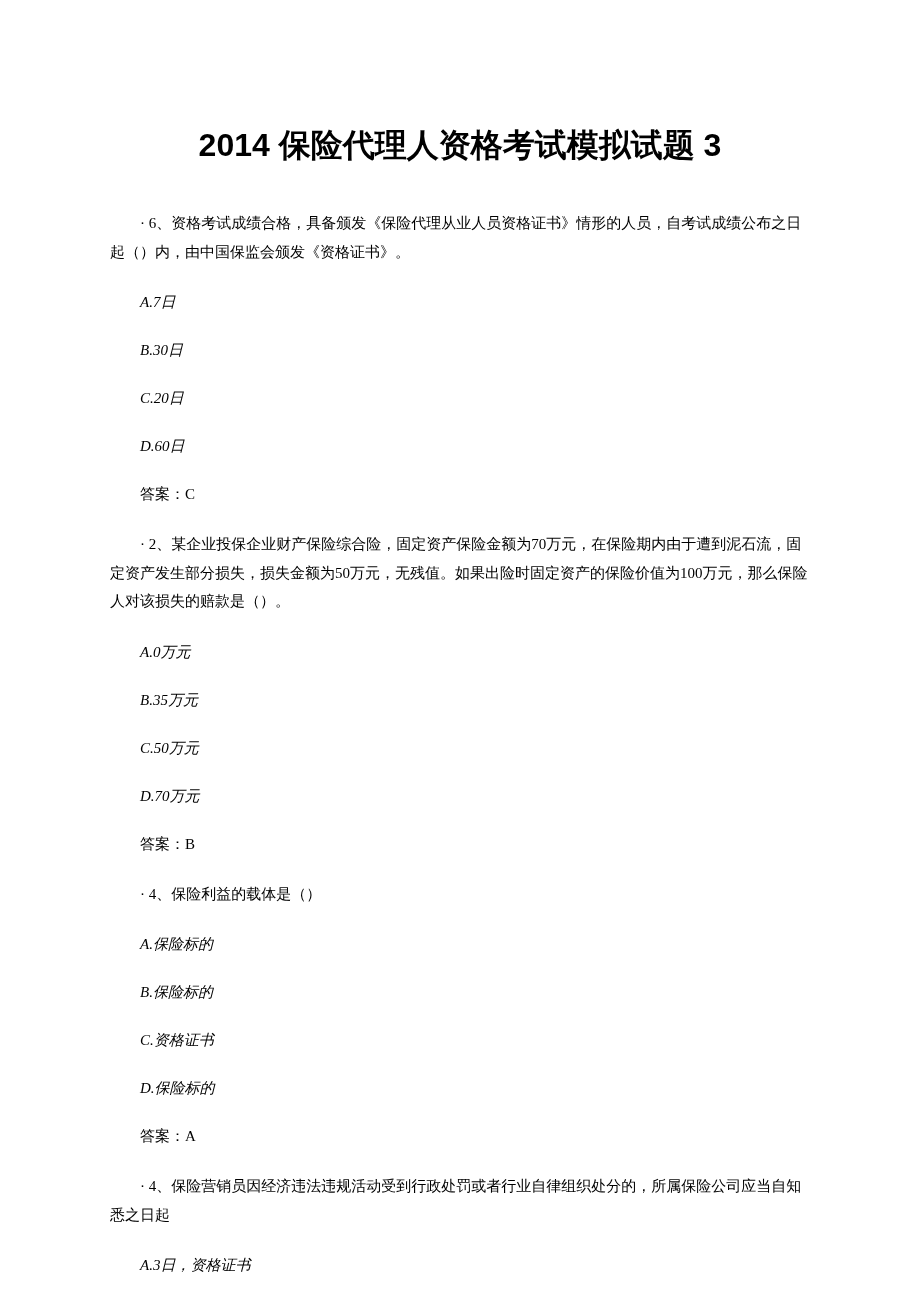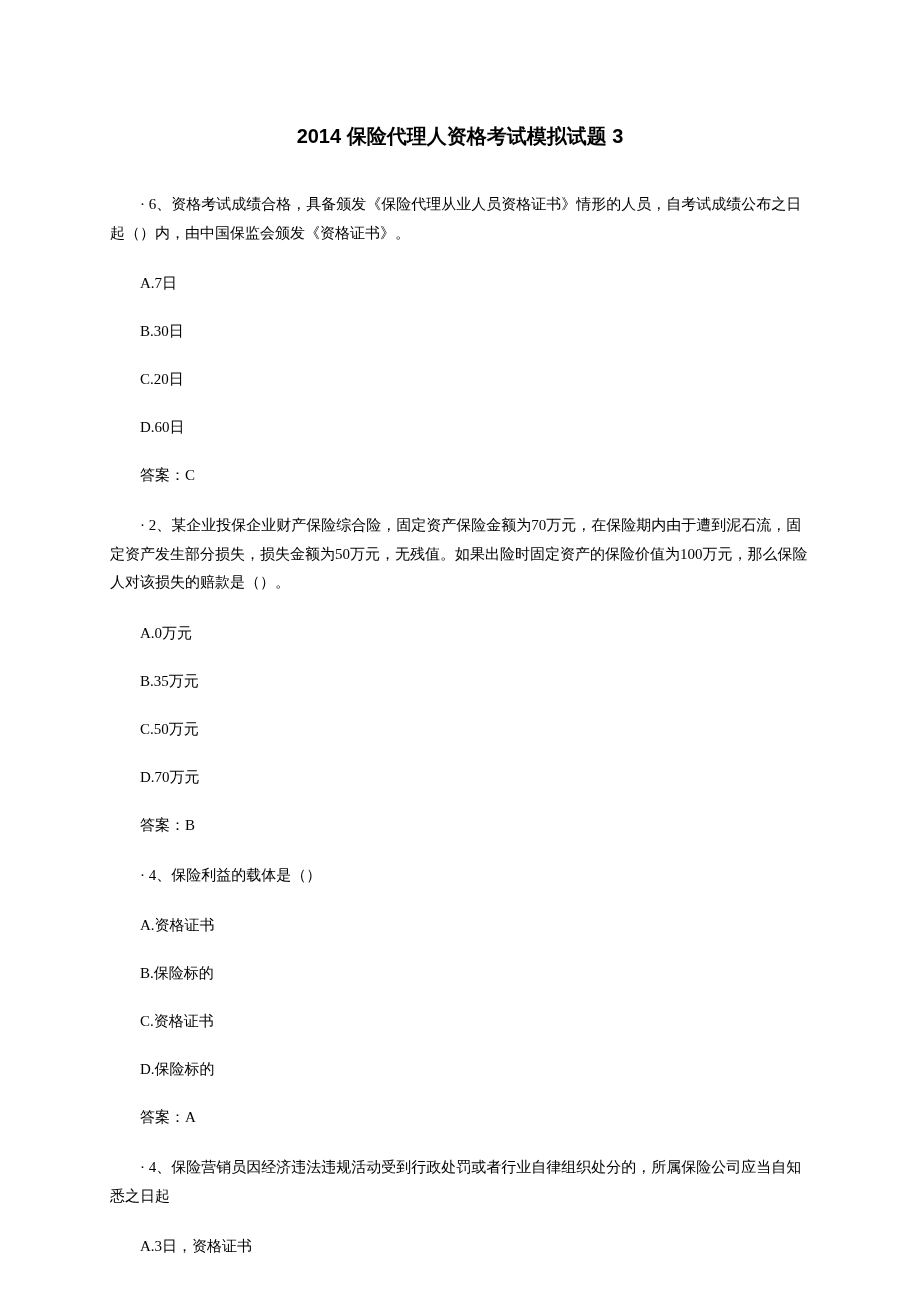--- a/index.html
+++ b/index.html
@@ -13,32 +13,33 @@
       width: 920px;
       margin: 0 auto;
       padding: 120px 110px 60px 110px;
       color: #000000;
       font-size: 15px;
       line-height: 1.6;
     }
     h1.title {
       font-family: "SimHei", "黑体", "Microsoft YaHei", sans-serif;
       font-weight: bold;
-      font-size: 20px;
+      font-size: 32px;
       text-align: center;
       margin-bottom: 38px;
     }
     p.question {
       text-indent: 2em;
       margin-bottom: 24px;
       line-height: 1.9;
     }
     p.option {
       text-indent: 2em;
       margin-bottom: 24px;
+      font-style: italic;
     }
     p.answer {
       text-indent: 2em;
       margin-bottom: 24px;
     }
   </style>
 </head>
 <body>
 
 <h1 class="title">2014 保险代理人资格考试模拟试题 3</h1>
@@ -60,21 +61,21 @@
 <p class="option">A.0万元</p>
 <p class="option">B.35万元</p>
 <p class="option">C.50万元</p>
 <p class="option">D.70万元</p>
 <p class="answer">答案：B</p>
 
 <p class="question">
   <span>·</span>
   <span>4、保险利益的载体是（）</span>
 </p>
-<p class="option">A.资格证书</p>
+<p class="option">A.保险标的</p>
 <p class="option">B.保险标的</p>
 <p class="option">C.资格证书</p>
 <p class="option">D.保险标的</p>
 <p class="answer">答案：A</p>
 
 <p class="question">
   <span>·</span>
   <span>4、保险营销员因经济违法违规活动受到行政处罚或者行业自律组织处分的，所属保险公司应当自知悉之日起</span>
 </p>
 <p class="option">A.3日，资格证书</p>

